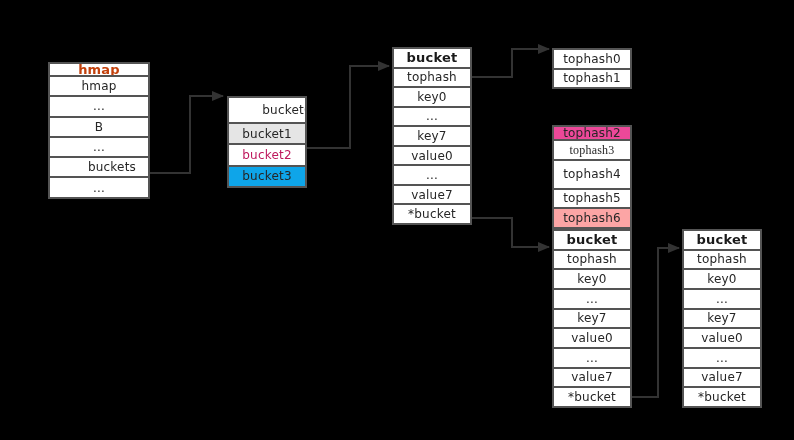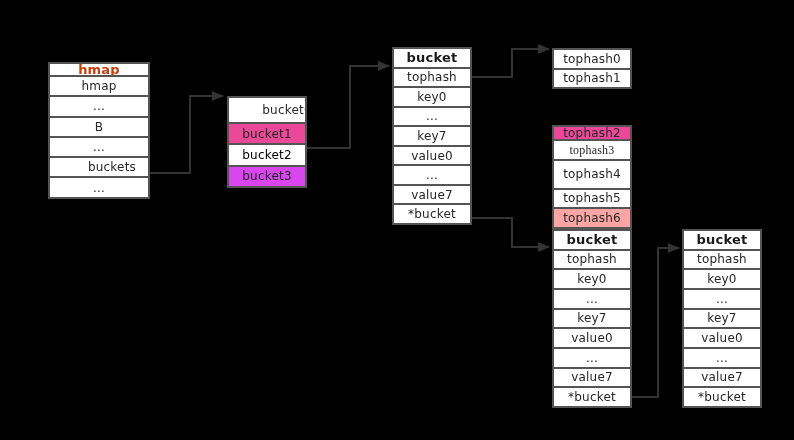--- a/index.html
+++ b/index.html
@@ -80,27 +80,27 @@
         <span>buckets</span>
       </div>
       <div class="drow" style="height: 22.3px; background: rgb(255, 255, 255); border: 2px solid rgb(84, 84, 84); color: rgb(38, 38, 38);">
         <span>...</span>
       </div>
     </div>
     <div class="dtable" style="left: 227px; top: 96px; width: 80px;">
       <div class="drow" style="height: 28px; background: rgb(255, 255, 255); border: 2px solid rgb(84, 84, 84); color: rgb(38, 38, 38); padding-left: 40px;">
         <span>bucket0</span>
       </div>
-      <div class="drow" style="height: 23.25px; background: #ec4899; border: 2px solid rgb(84, 84, 84); color: rgb(38, 38, 38);">
+      <div class="drow" style="height: 23.25px; background: #e5e5e5; border: 2px solid rgb(84, 84, 84); color: rgb(38, 38, 38);">
         <span>bucket1</span>
       </div>
-      <div class="drow" style="height: 23.25px; background: rgb(255, 255, 255); border: 2px solid rgb(84, 84, 84); color: #000000;">
+      <div class="drow" style="height: 23.25px; background: rgb(255, 255, 255); border: 2px solid rgb(84, 84, 84); color: #be185d;">
         <span>bucket2</span>
       </div>
-      <div class="drow" style="height: 23.25px; background: #d946ef; border: 2px solid rgb(84, 84, 84); color: rgb(38, 38, 38);">
+      <div class="drow" style="height: 23.25px; background: #0ea5e9; border: 2px solid rgb(84, 84, 84); color: rgb(38, 38, 38);">
         <span>bucket3</span>
       </div>
     </div>
     <div class="dtable" style="left: 392px; top: 47px; width: 80px;">
       <div class="drow header" style="height: 21.56px; background: rgb(255, 255, 255); border: 2px solid rgb(84, 84, 84); color: rgb(26, 26, 26);">
         <span>bucket</span>
       </div>
       <div class="drow" style="height: 21.56px; background: rgb(255, 255, 255); border: 2px solid rgb(84, 84, 84); color: rgb(38, 38, 38);">
         <span>tophash</span>
       </div>

